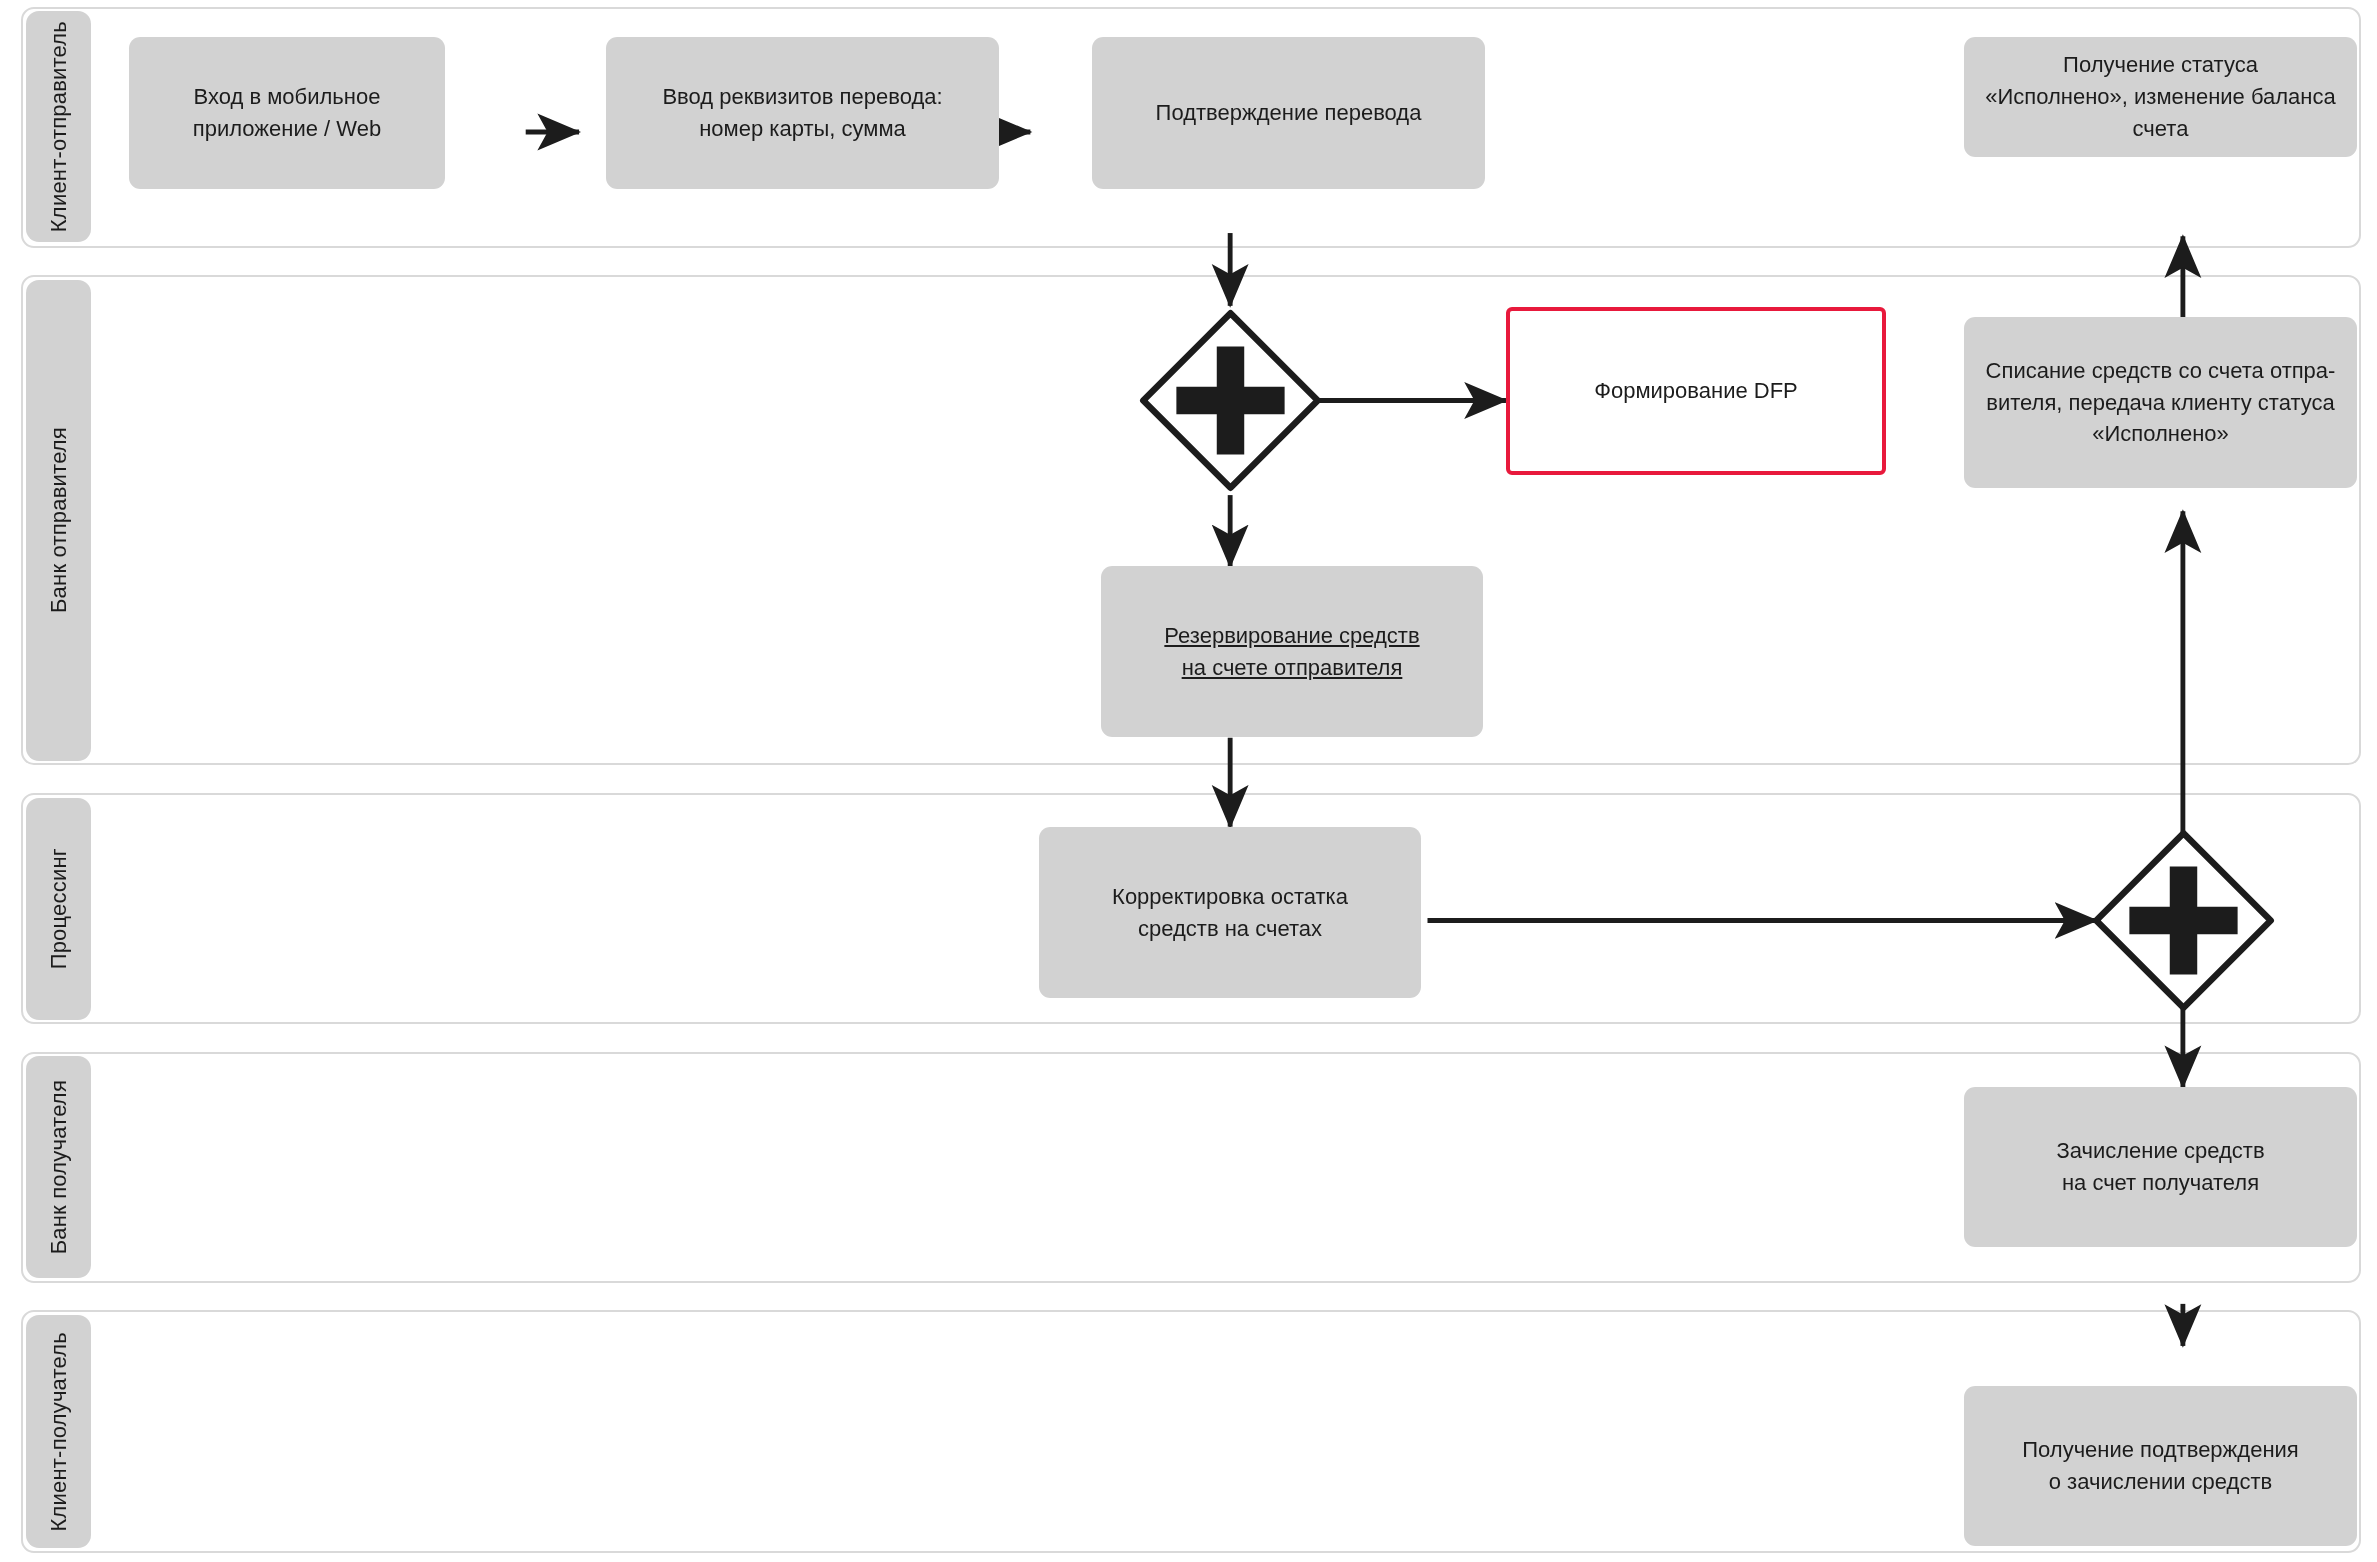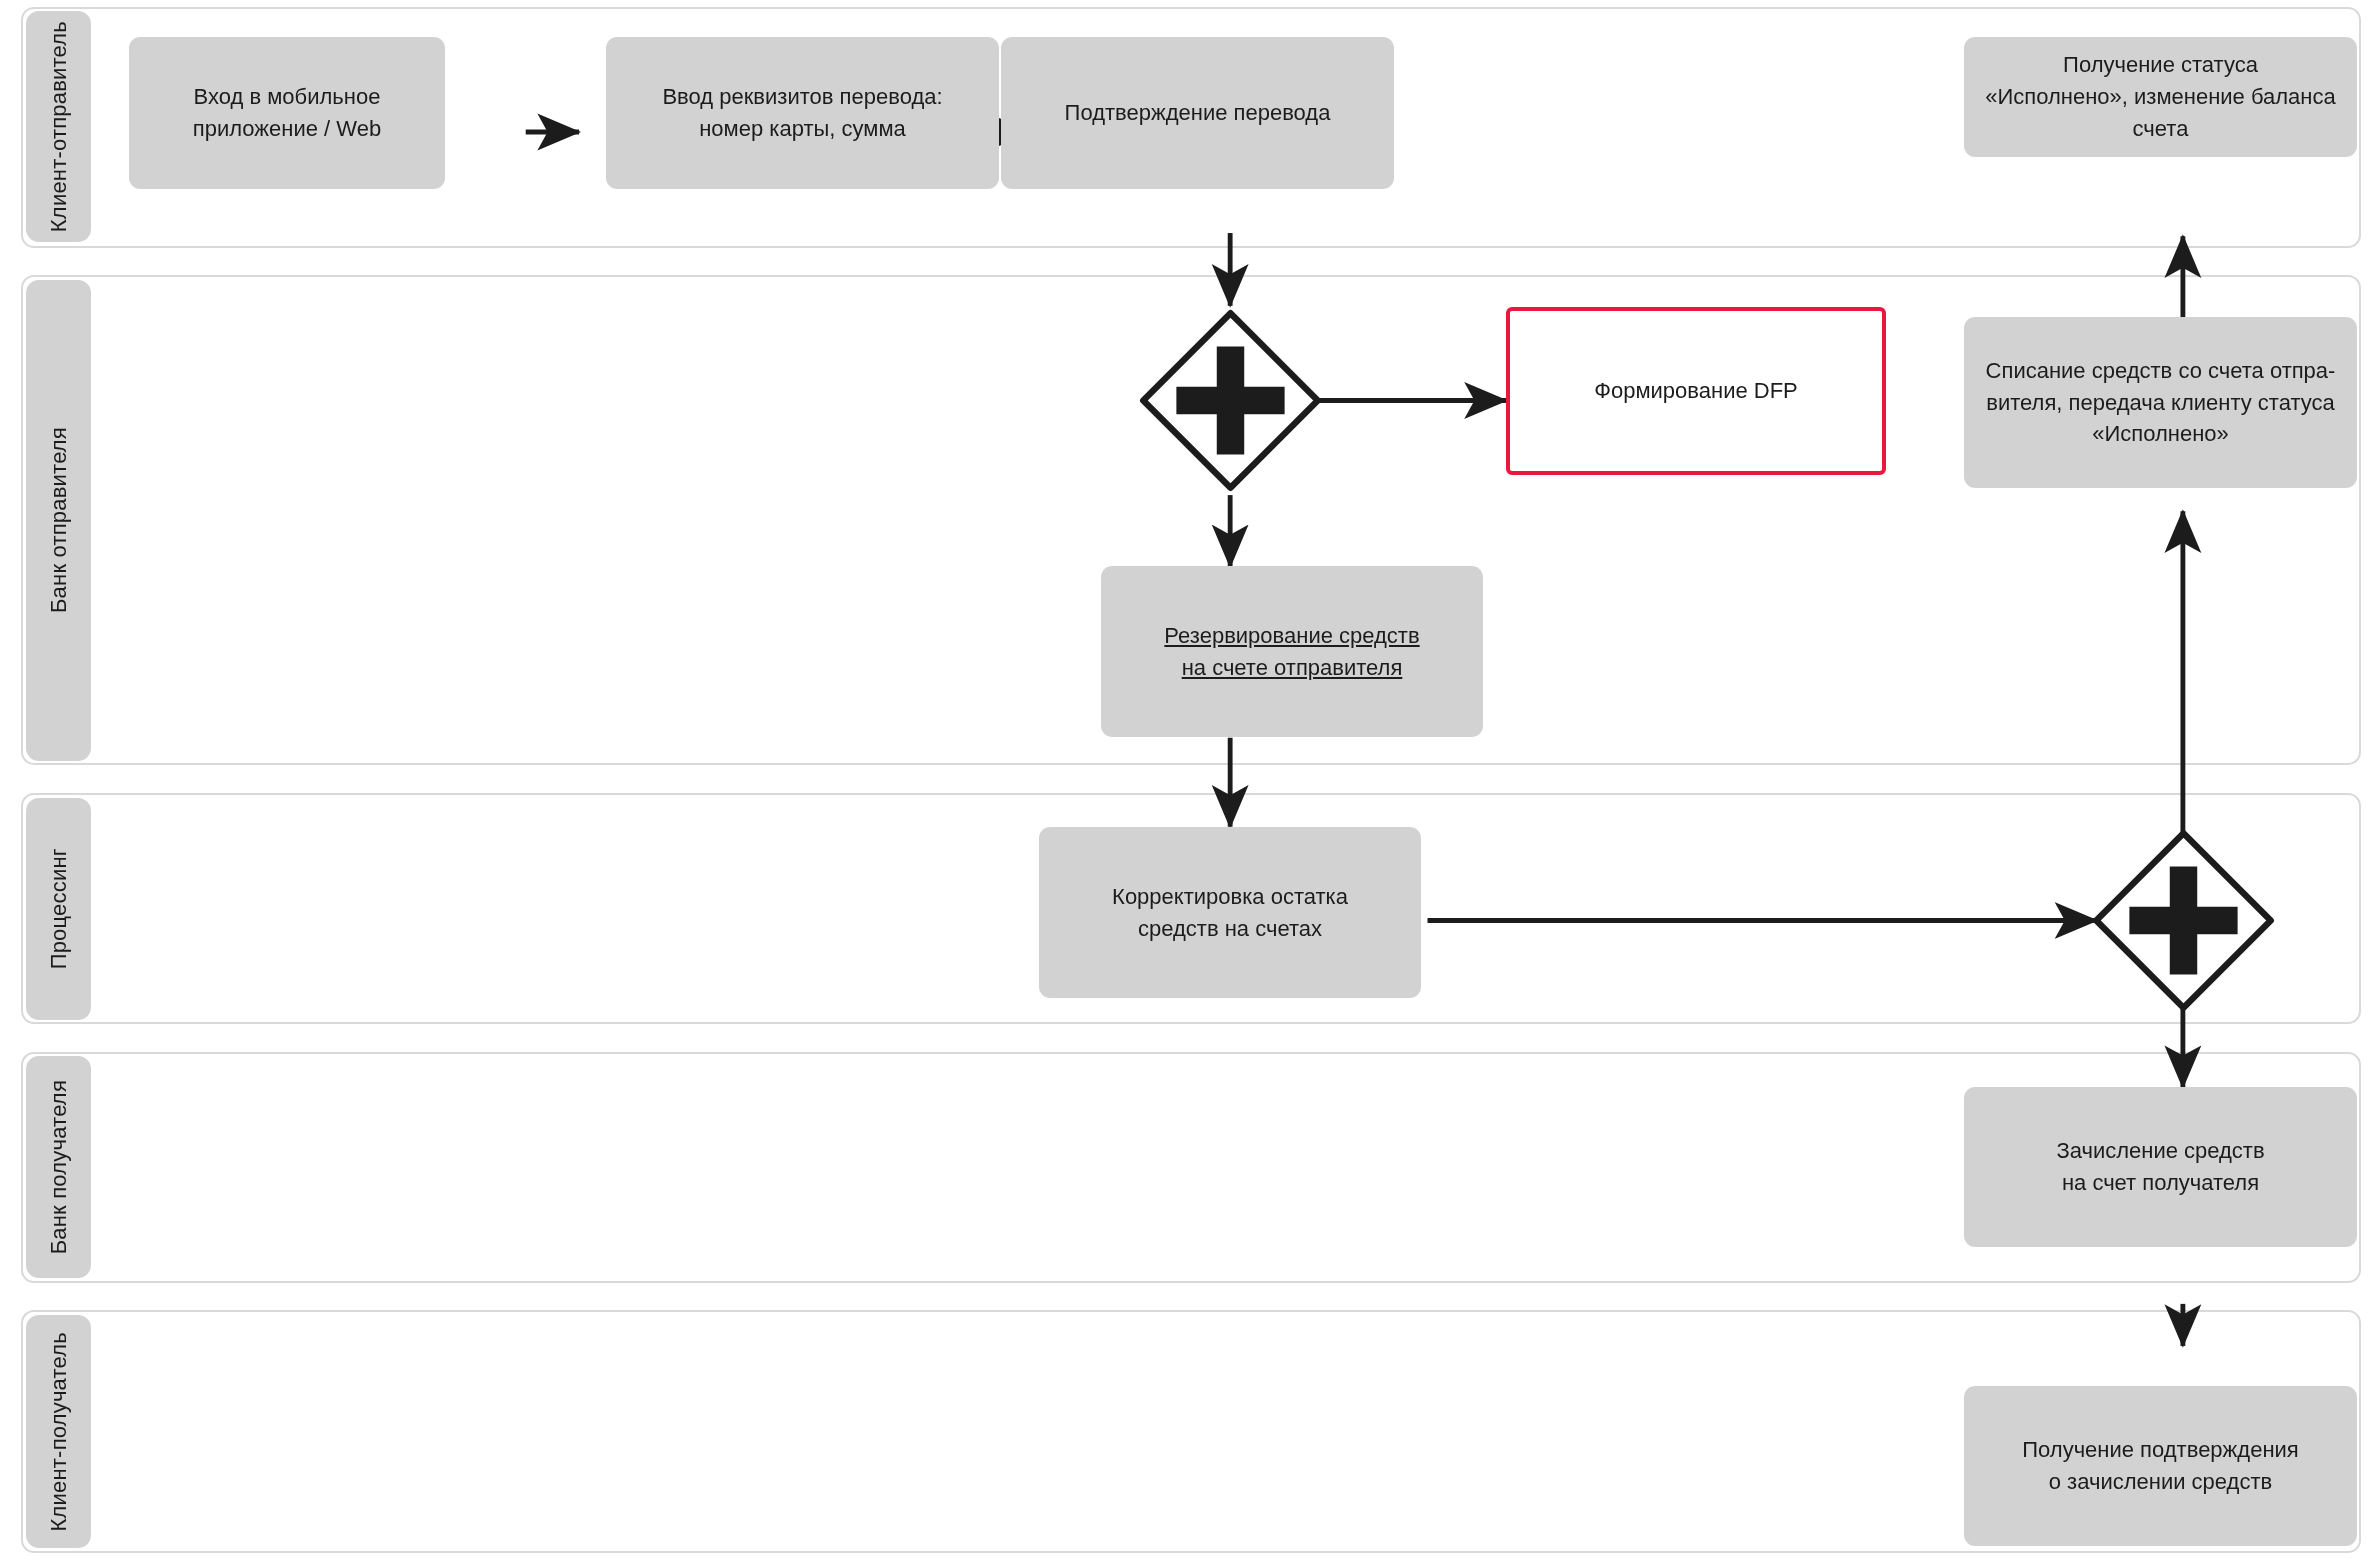--- a/index.html
+++ b/index.html
@@ -135,21 +135,21 @@
       </g>
     </svg>
   </div>
 
   <div class="task" style="left:129px; top:37px; width:316px; height:152px; white-space:pre-line;">Вход в мобильное
 приложение / Web</div>
 
   <div class="task" style="left:584px; top:37px; width:393px; height:152px; white-space:pre-line;margin-left:22px;">Ввод реквизитов перевода:
 номер карты, сумма</div>
 
-  <div class="task" style="left:1001px; top:37px; width:393px; height:152px; white-space:pre-line;">Подтверждение перевода</div>
+  <div class="task" style="left:1092px; top:37px; width:393px; height:152px; white-space:pre-line;">Подтверждение перевода</div>
 
   <div class="task" style="left:1964px; top:37px; width:393px; height:120px; white-space:pre-line;">Получение статуса
 «Исполнено», изменение баланса
 счета</div>
 
   <div class="gateway" style="left:1136px; top:306px; width:189px; height:189px;">
     <svg width="189" height="189" viewBox="0 0 234 234">
       <path d="M117 9 L225 117 L117 225 L9 117 Z" fill="#ffffff" stroke="#1c1c1c" stroke-width="8" stroke-linejoin="round"></path>
       <path d="M100 50 L134 50 L134 100 L184 100 L184 134 L134 134 L134 184 L100 184 L100 134 L50 134 L50 100 L100 100 Z" fill="#1c1c1c"></path>
     </svg>

